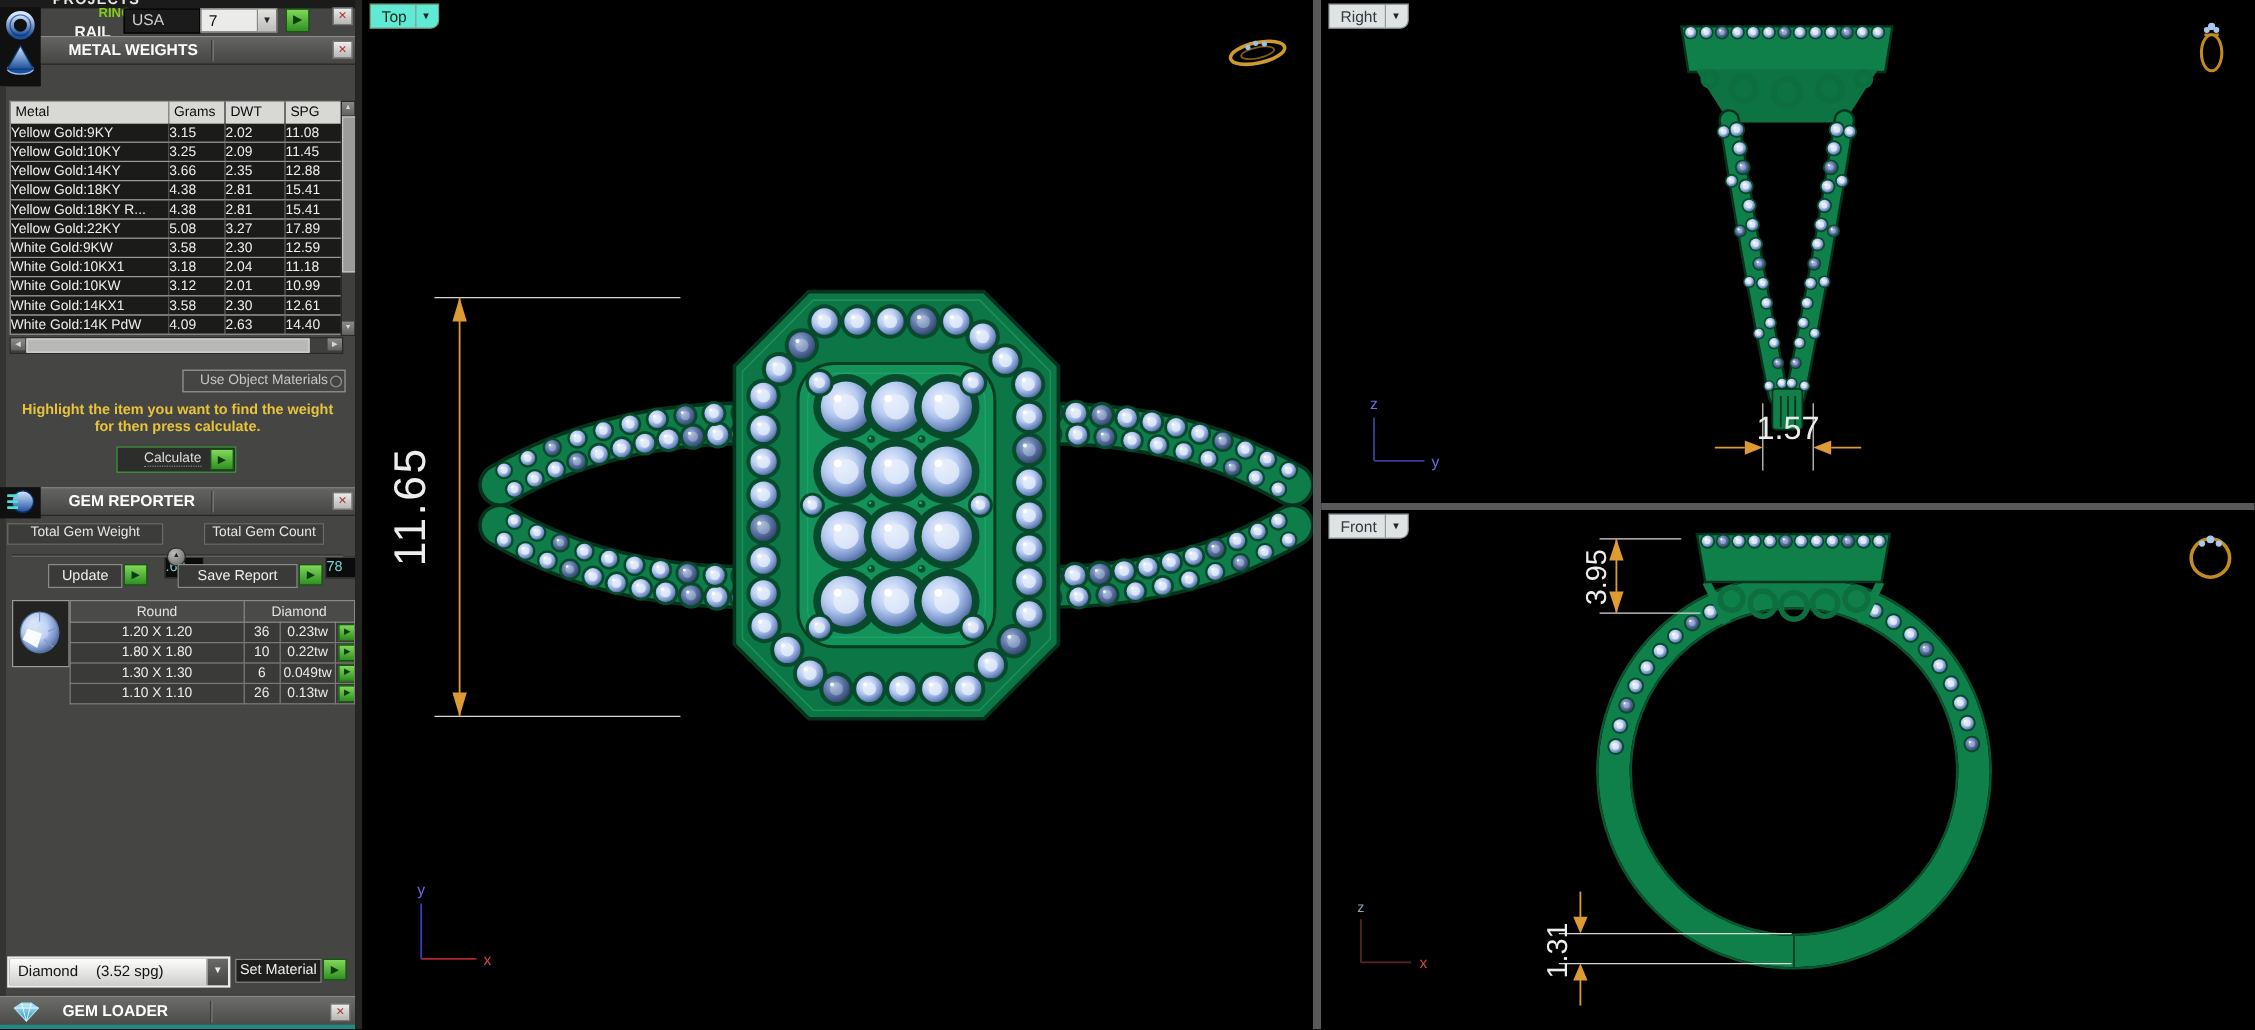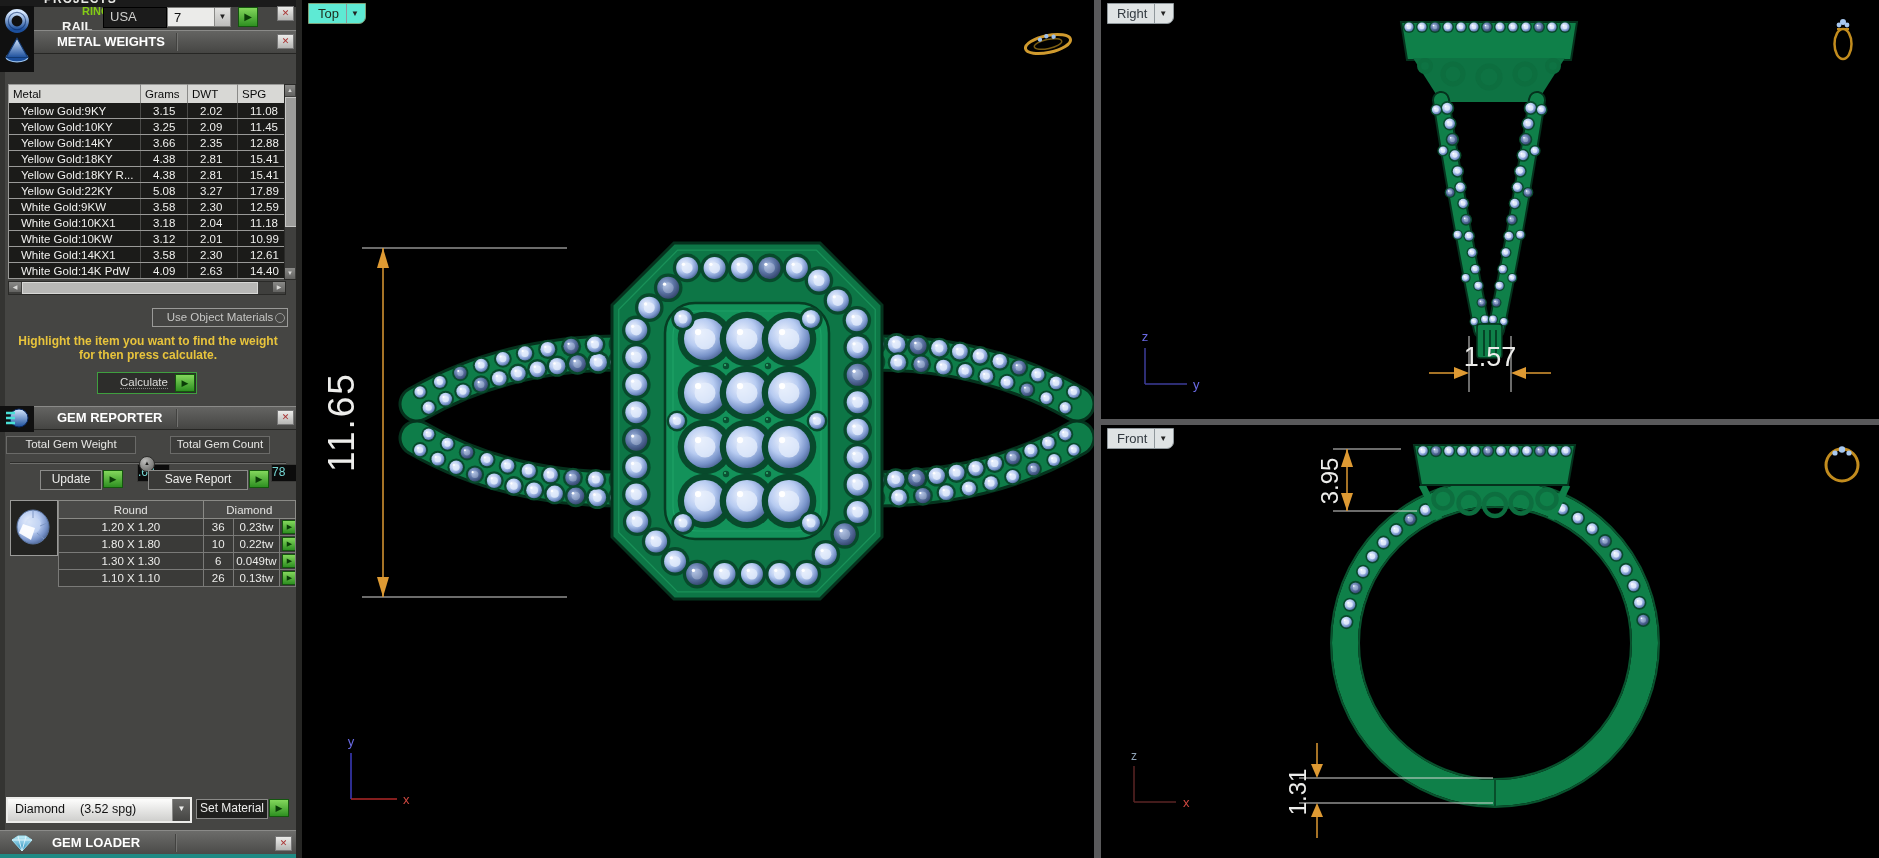--- a/index.html
+++ b/index.html
@@ -26,21 +26,21 @@
   .hdr .t{position:absolute;left:23px;top:3px;color:#fff;font-weight:bold;font-size:13px;}
   .hdr .dv{position:absolute;left:142px;top:2px;bottom:2px;width:2px;background:linear-gradient(90deg,#2a2a28,#8a8a88);}
   .librow{position:absolute;left:0;top:56px;width:100%;height:22px;background:#3c3c3a;}
   .librow .lib{position:absolute;left:12px;top:4px;color:#a9a9a7;font-size:11px;}
   .gvbtn{position:absolute;left:204px;top:3px;width:24px;height:14px;background:#2c2c2a;border:1px solid #5a5a58;color:#9a9a98;font-size:9px;text-align:center;line-height:13px;}
   .ibtn{position:absolute;left:231px;top:3px;width:15px;height:14px;background:#2fa09a;border:1px solid #15605c;color:#fff;font-weight:bold;font-size:10px;text-align:center;line-height:13px;}
   .userlbl{position:absolute;left:251px;top:4px;color:#9a9a98;font-size:11px;}
   .radio{position:absolute;left:278px;top:5px;width:10px;height:10px;border-radius:50%;border:1px solid #8a8a88;background:#222;}
   .mtable{position:absolute;left:8px;top:84px;width:276px;border-collapse:collapse;table-layout:fixed;border:1px solid #9a9a98;}
   .mtable th{background:#d8d8d5;color:#0a0a0a;font-weight:normal;font-size:11.5px;text-align:left;padding:2px 4px;border-right:1px solid #8a8a88;height:14px;white-space:nowrap;overflow:hidden;}
-  .mtable td{background:#1b1b19;color:#f0f0ee;font-size:11.5px;padding:1px 12px;border-right:1px solid #4a4a48;border-bottom:1px solid #9a9a98;height:13px;white-space:nowrap;overflow:hidden;}
+  .mtable td{background:#1b1b19;color:#f0f0ee;font-size:11.5px;padding:1px 0;border-right:1px solid #4a4a48;border-bottom:1px solid #9a9a98;height:13px;white-space:nowrap;overflow:hidden;}
   .vscroll{position:absolute;left:284px;top:84px;width:12px;height:194px;background:#3f3f3d;border:1px solid #2a2a28;}
   .vscroll .btn{position:absolute;left:0;width:10px;height:11px;background:linear-gradient(#8a8a88,#626260);color:#d8d8d6;font-size:6px;text-align:center;line-height:11px;}
   .vscroll .thumb{position:absolute;left:0;top:12px;width:10px;height:128px;background:#9c9c9a;border:1px solid #c8c8c6;}
   .hscroll{position:absolute;left:8px;top:281px;width:276px;height:12px;background:#3f3f3d;border:1px solid #2a2a28;}
   .hscroll .btn{position:absolute;top:0;width:12px;height:10px;background:linear-gradient(#8a8a88,#626260);color:#d8d8d6;font-size:6px;text-align:center;line-height:10px;}
   .hscroll .thumb{position:absolute;left:13px;top:0;width:234px;height:10px;background:#b8b8b6;border:1px solid #d8d8d6;}
   .uom{position:absolute;left:152px;top:308px;width:134px;height:17px;background:#454543;border:1px solid #9a9a98;color:#c6c6c4;font-size:11.5px;line-height:16px;text-align:center;}
   .uomc{position:absolute;right:2px;top:4px;width:8px;height:8px;border-radius:50%;border:1px solid #9a9a98;}
   .hint{position:absolute;left:0;width:100%;text-align:center;color:#e8c43c;font-weight:bold;font-size:12px;}
   .calcbtn{position:absolute;left:97px;top:372px;width:98px;height:20px;border:1px solid #3f9f3f;background:#2d2d2b;}

